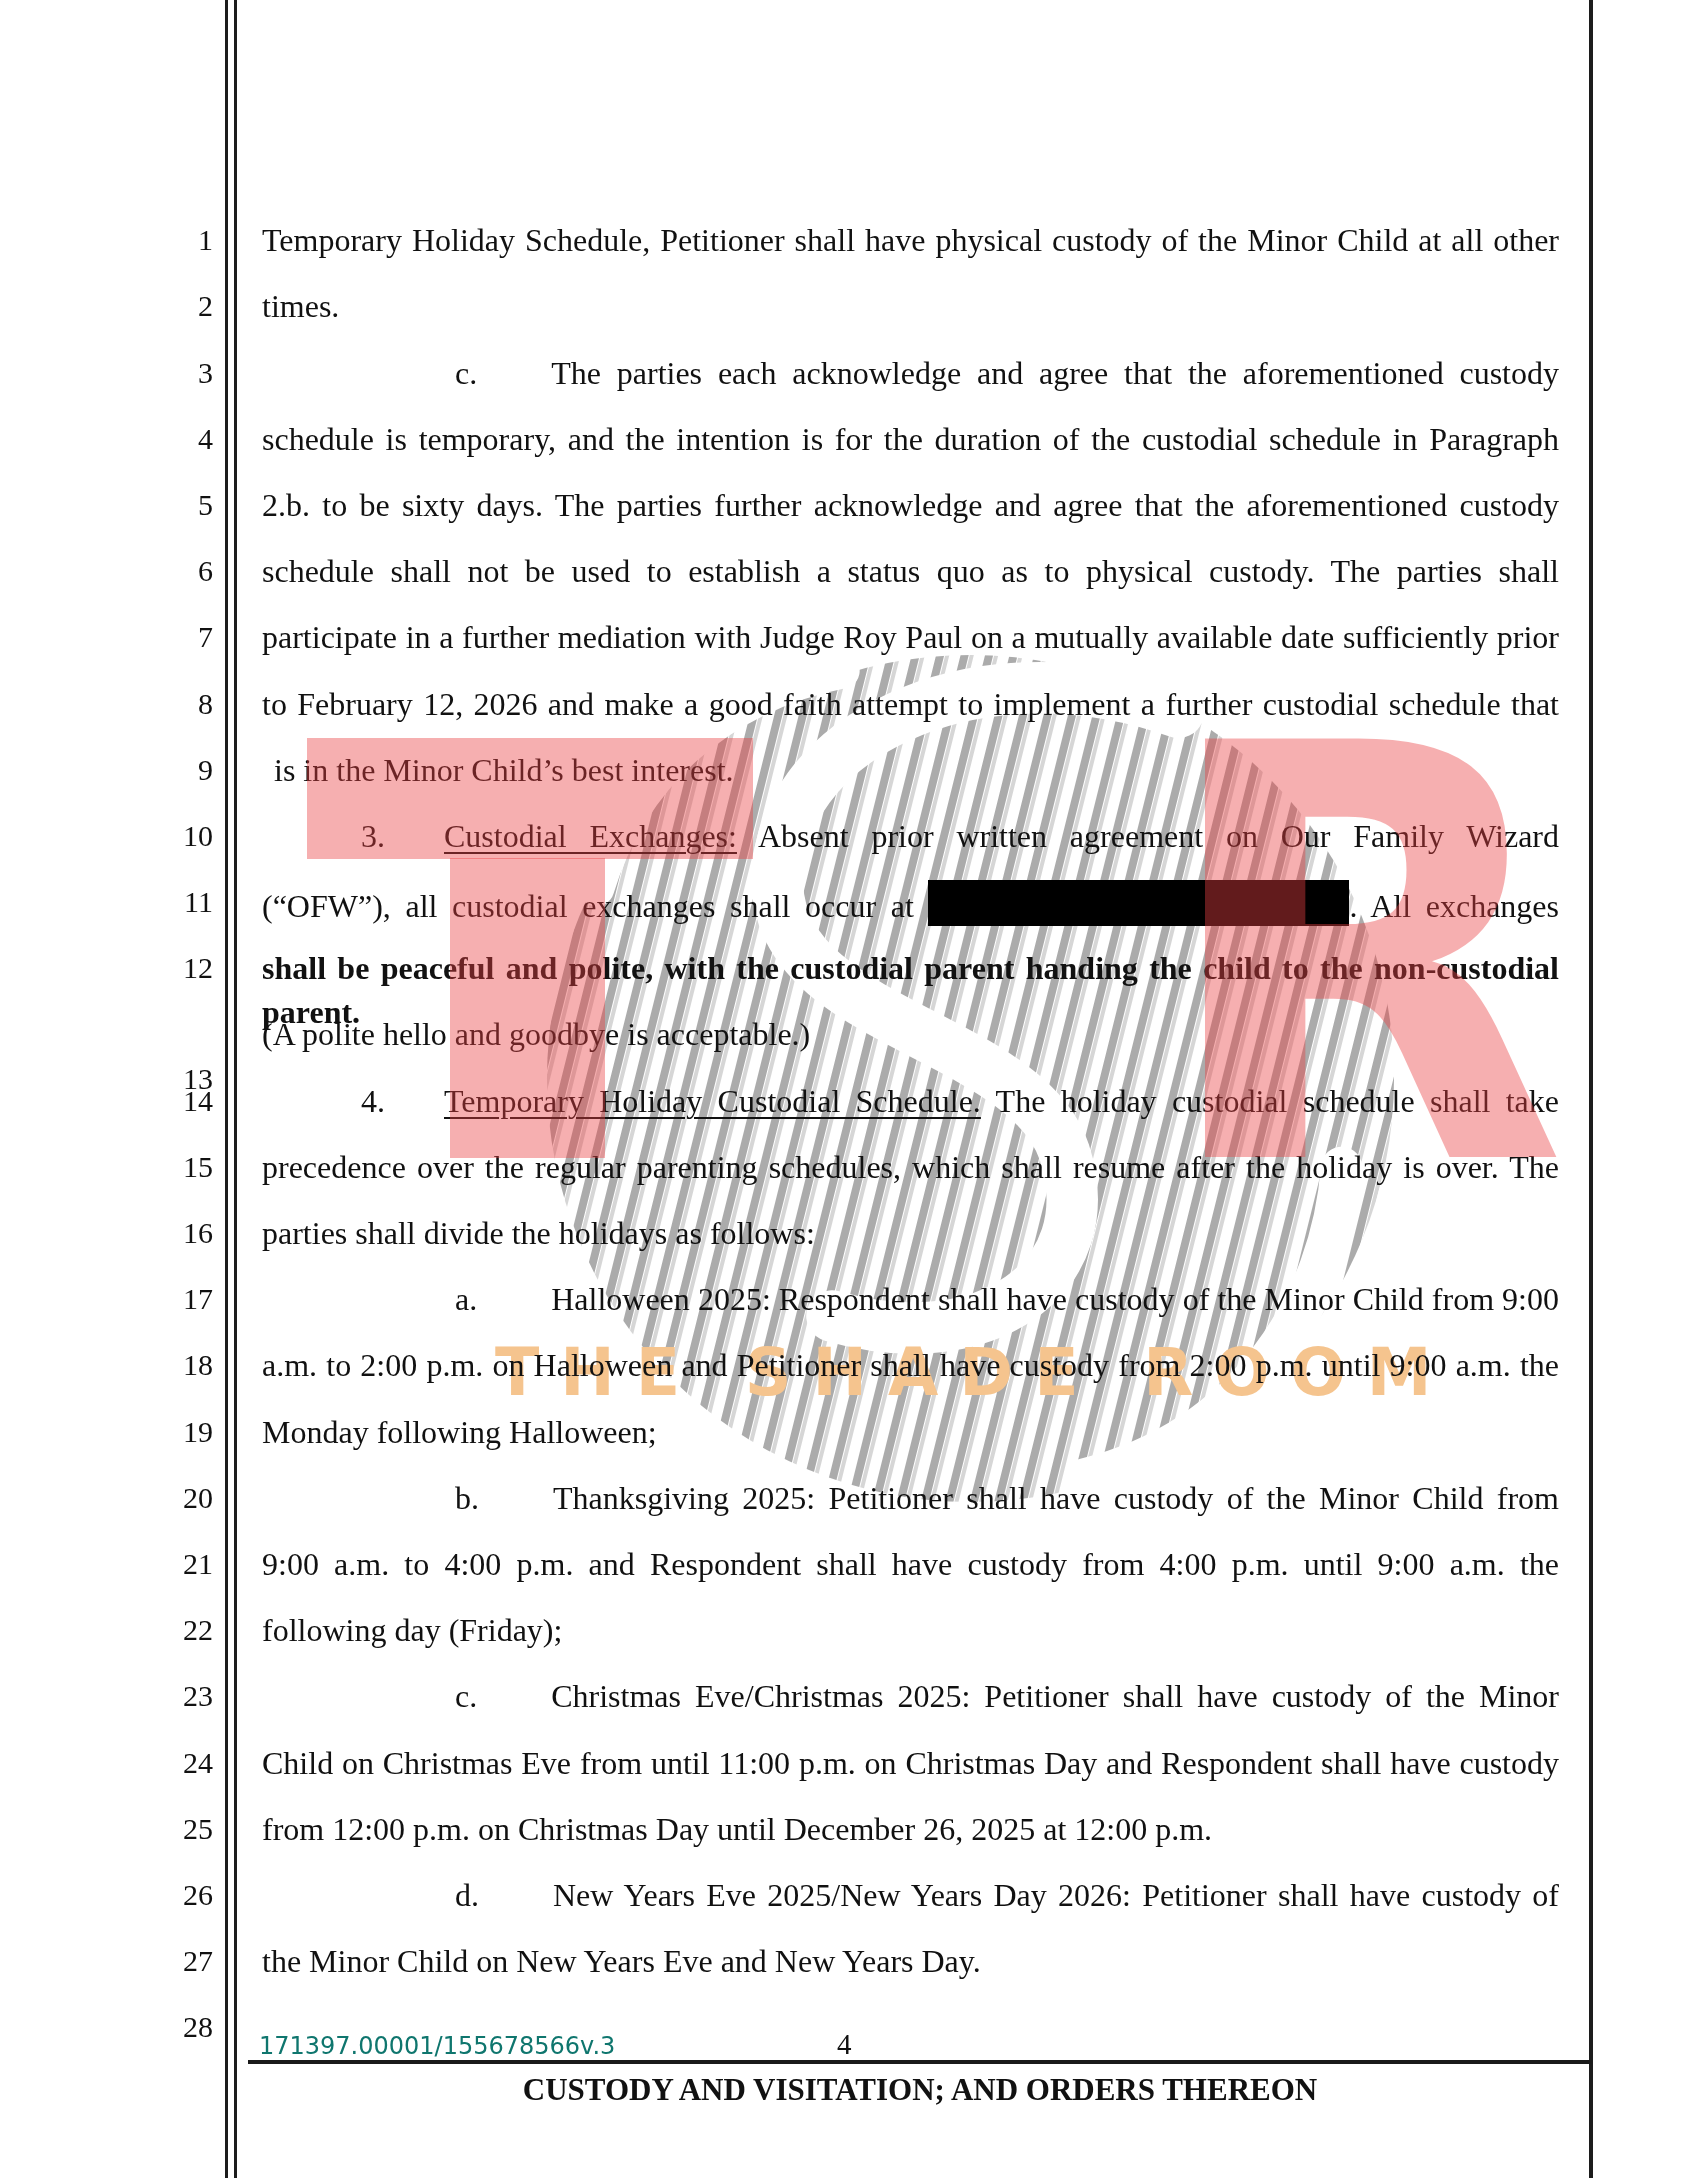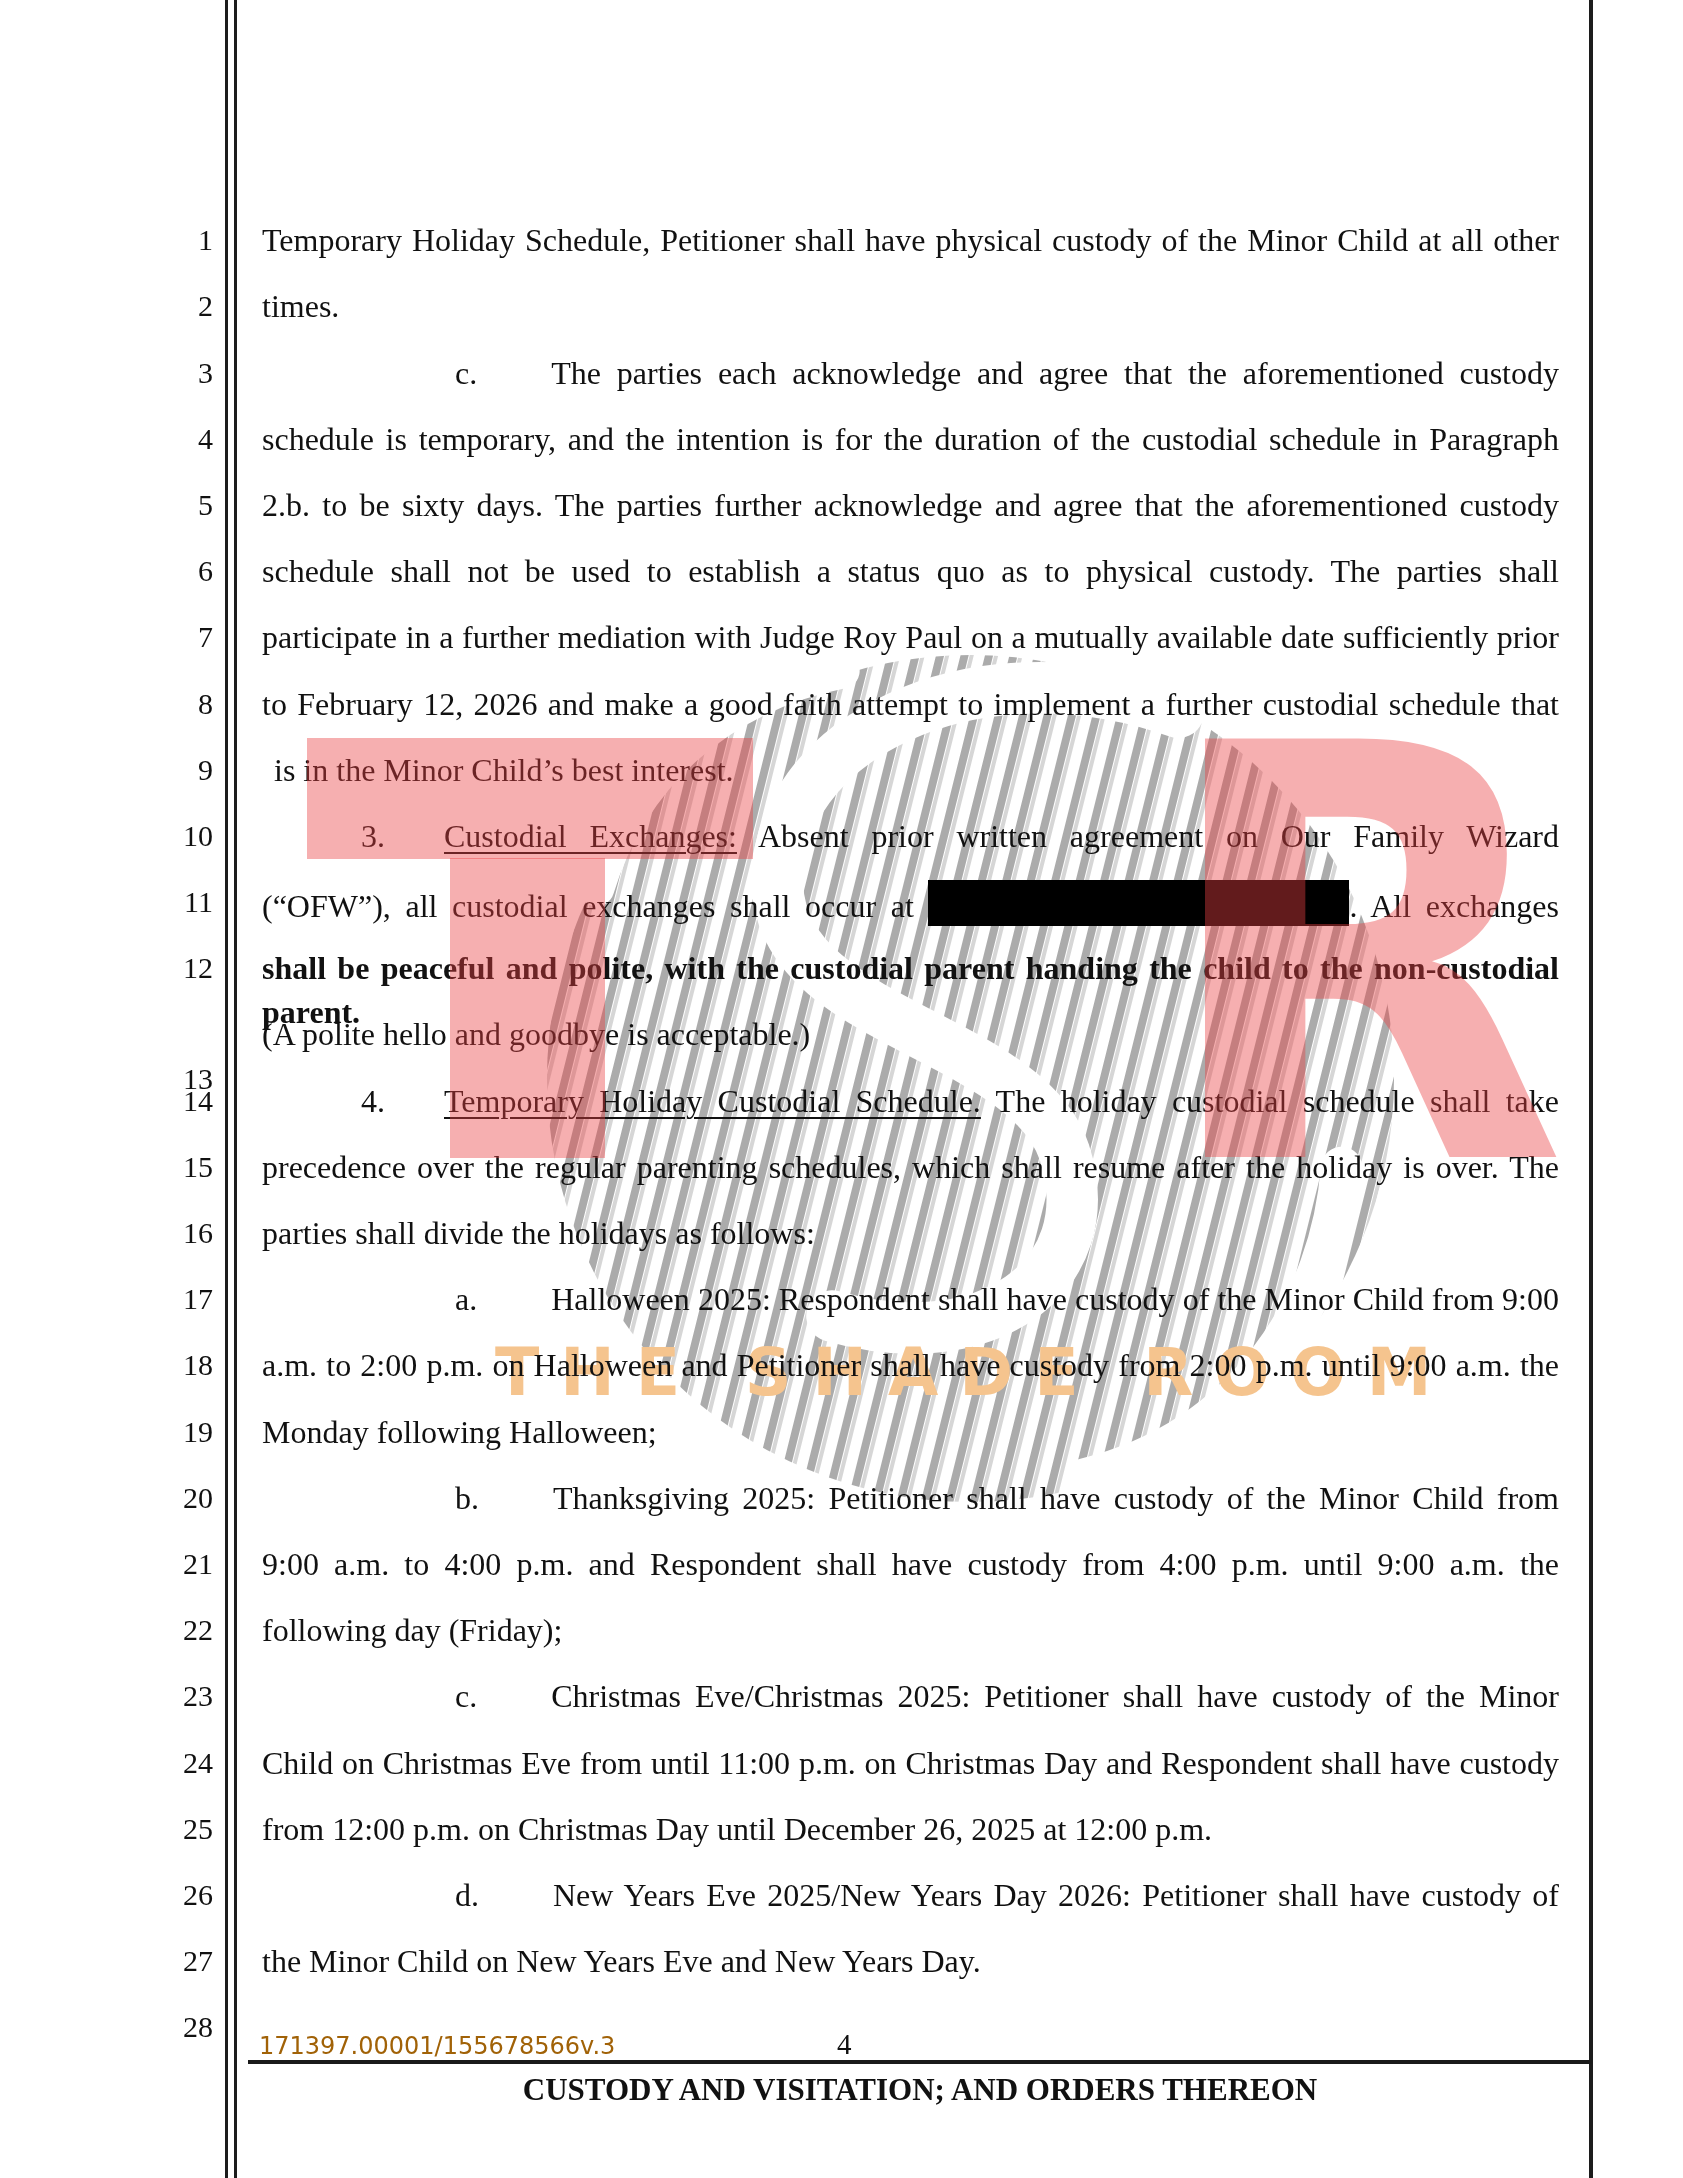--- a/index.html
+++ b/index.html
@@ -40,21 +40,21 @@
   
   .bline{position:absolute;left:262px;width:1297px;height:44px;line-height:44px;
     font-size:32px;color:#111;z-index:4;white-space:normal;}
   .bline.just{text-align:justify;text-align-last:justify;}
   .sp{display:inline-block;height:1px;}
   .ul{text-decoration:underline;text-underline-offset:5px;text-decoration-thickness:2px;}
   .redact{display:inline-block;height:46px;background:#000;vertical-align:-9px;}
 
   
   .doc-id{position:absolute;left:259px;top:2032px;z-index:5;
-    font-family:"DejaVu Sans","Liberation Sans",sans-serif;font-size:24px;color:#a16207;}
+    font-family:"DejaVu Sans","Liberation Sans",sans-serif;font-size:24px;color:#0f766e;}
   .page-num{position:absolute;left:837px;top:2028px;z-index:5;font-size:29px;color:#111;}
   .foot-rule{position:absolute;left:248px;top:2060px;width:1344px;height:4px;background:#1a1a1a;z-index:5;}
   .title-block{position:absolute;left:248px;top:2071px;width:1344px;z-index:5;text-align:center;
     font-weight:bold;font-size:31px;color:#111;line-height:38px;}
 </style>
 </head>
 <body>
 
 <div id="page">
 

